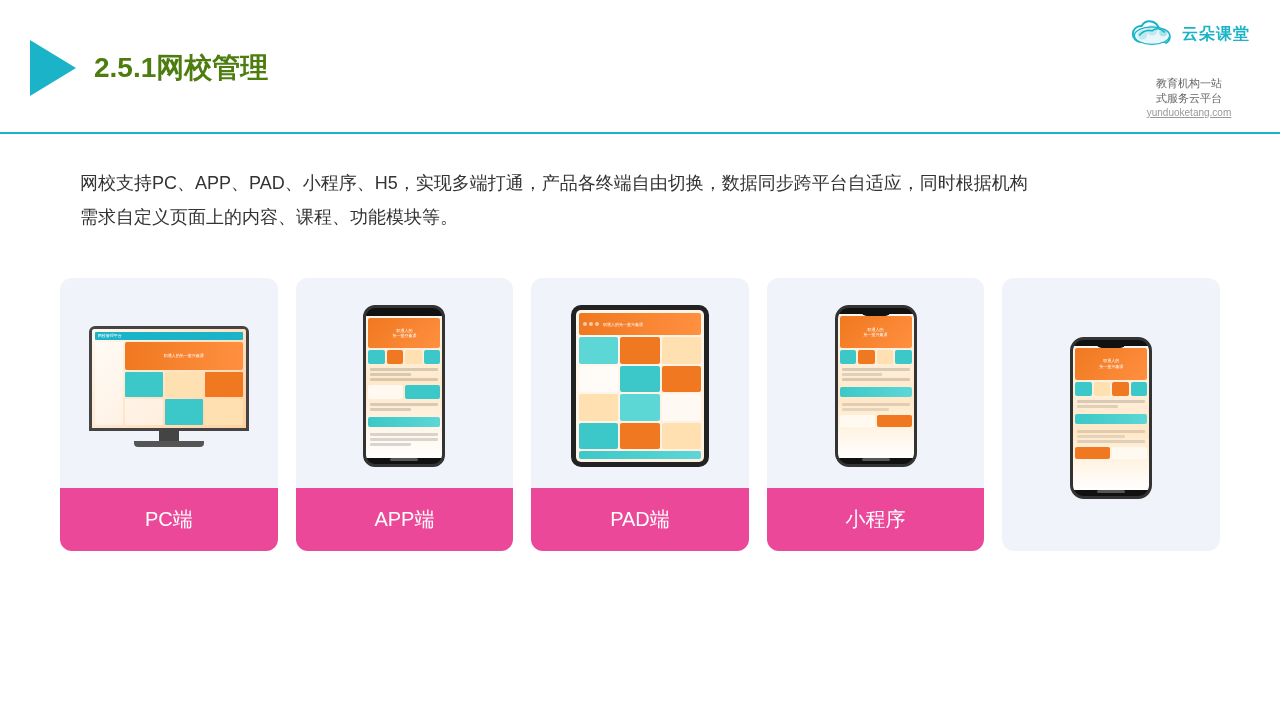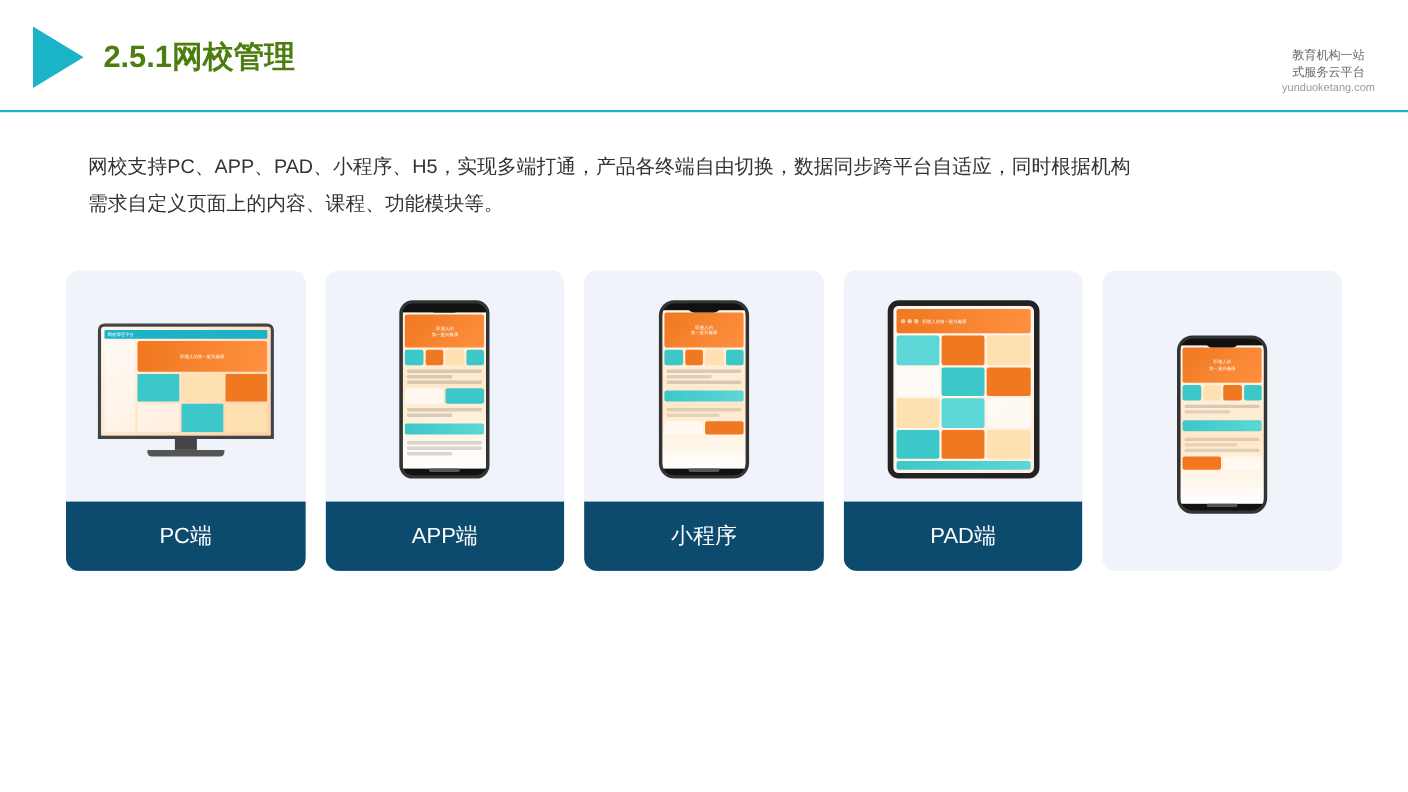--- a/index.html
+++ b/index.html
@@ -58,20 +58,21 @@
     }
     .brand-sub {
       font-size: 11px;
       color: #666;
       text-align: center;
       line-height: 1.4;
     }
     .brand-url {
       font-size: 10px;
       color: #999;
+      text-decoration: underline;
     }
 
     
     .description {
       padding: 32px 80px 20px 80px;
       font-size: 18px;
       color: #333;
       line-height: 1.9;
     }
 
@@ -96,21 +97,21 @@
       flex: 1;
       display: flex;
       align-items: center;
       justify-content: center;
       padding: 20px 14px 14px 14px;
       min-height: 210px;
       background: #f0f4fa;
     }
 
     .card-label {
-      background: #0c4a6e;
+      background: #ec4899;
       color: #fff;
       font-size: 20px;
       font-weight: 500;
       text-align: center;
       padding: 18px 0;
     }
 
     
     .pc-mockup {
       display: flex;
@@ -324,20 +325,31 @@
   </style>
 </head>
 <body>
 
 <div class="header">
   <div class="header-left">
     <div class="logo-triangle"></div>
     <h1 class="page-title">2.5.1网校管理</h1>
   </div>
   <div class="header-right">
+    <div class="cloud-logo">
+      <svg class="cloud-icon-svg" viewBox="0 0 60 36" fill="none" xmlns="http://www.w3.org/2000/svg">
+        <path d="M46 28H16C10.477 28 6 23.523 6 18C6 12.477 10.477 8 16 8C16.34 8 16.677 8.016 17.01 8.047C18.84 4.447 22.627 2 27 2C33.627 2 39 7.373 39 14C39 14.23 38.99 14.457 38.973 14.682C40.27 13.628 41.914 13 43.7 13C48.36 13 52.2 16.84 52.2 21.5C52.2 25.19 49.85 28.32 46.57 29.5" stroke="#1ab3c8" stroke-width="2.5" fill="none"></path>
+        <ellipse cx="30" cy="20" rx="22" ry="11" fill="#e8f7fb" stroke="#1ab3c8" stroke-width="1.5"></ellipse>
+        <path d="M14 20 Q20 12 30 14 Q38 8 46 16" stroke="#1ab3c8" stroke-width="2" fill="none"></path>
+        <circle cx="44" cy="16" r="5" fill="#1ab3c8" opacity="0.3"></circle>
+        <circle cx="30" cy="13" r="7" fill="#1ab3c8" opacity="0.2"></circle>
+        <circle cx="18" cy="19" r="6" fill="#1ab3c8" opacity="0.2"></circle>
+      </svg>
+      <span class="brand-name">云朵课堂</span>
+    </div>
     <span class="brand-sub" style="white-space:pre;margin-top:26px;">教育机构一站
 式服务云平台</span>
     <span class="brand-url">yunduoketang.com</span>
   </div>
 </div>
 
 <div class="description">
   <p style="white-space:pre-line;">网校支持PC、APP、PAD、小程序、H5，实现多端打通，产品各终端自由切换，数据同步跨平台自适应，同时根据机构
 需求自定义页面上的内容、课程、功能模块等。</p>
 </div>
@@ -414,57 +426,20 @@
           </div>
           <div class="phone-bottom-bar"></div>
         </div>
       </div>
     </div>
     <div class="card-label">APP端</div>
   </div>
 
   <div class="card">
     <div class="card-image-area">
-      <div class="phone-mockup">
-        <div class="mini-phone-body">
-          <div class="mini-phone-notch"></div>
-          <div class="mini-phone-screen">
-            <div style="height:32px;background:linear-gradient(135deg,#f07820,#ff9040);border-radius:2px;display:flex;align-items:center;justify-content:center;">
-              <span style="font-size:4px;color:#fff;text-align:center;line-height:1.3;">职通人的<br>第一堂兴趣课</span>
-            </div>
-            <div style="display:flex;gap:2px;">
-              <div style="flex:1;height:14px;background:#3cc8c8;border-radius:2px;"></div>
-              <div style="flex:1;height:14px;background:#f07820;border-radius:2px;"></div>
-              <div style="flex:1;height:14px;background:#ffe0b0;border-radius:2px;"></div>
-              <div style="flex:1;height:14px;background:#3cc8c8;border-radius:2px;"></div>
-            </div>
-            <div style="display:flex;flex-direction:column;gap:2px;padding:2px;">
-              <div style="height:3px;background:rgba(0,0,0,0.15);border-radius:1px;"></div>
-              <div style="height:3px;width:60%;background:rgba(0,0,0,0.12);border-radius:1px;"></div>
-              <div style="height:3px;background:rgba(0,0,0,0.15);border-radius:1px;"></div>
-            </div>
-            <div style="height:10px;background:linear-gradient(90deg,#3cc8c8,#5dd6d6);border-radius:2px;margin:2px 0;"></div>
-            <div style="display:flex;flex-direction:column;gap:2px;padding:2px;">
-              <div style="height:3px;background:rgba(0,0,0,0.12);border-radius:1px;"></div>
-              <div style="height:3px;width:70%;background:rgba(0,0,0,0.10);border-radius:1px;"></div>
-            </div>
-            <div style="display:flex;gap:2px;">
-              <div style="flex:1;height:12px;background:rgba(255,255,255,0.6);border-radius:2px;"></div>
-              <div style="flex:1;height:12px;background:#f07820;border-radius:2px;"></div>
-            </div>
-          </div>
-          <div style="width:28px;height:3px;background:#555;border-radius:2px;margin-bottom:3px;"></div>
-        </div>
-      </div>
-    </div>
-    <div class="card-label">小程序</div>
-  </div>
-
-  <div class="card">
-    <div class="card-image-area">
       <div class="tablet-mockup">
         <div class="tablet-body" style="position:relative;">
           <div class="tablet-screen">
             <div class="tablet-top-bar">
               <div class="tablet-nav-dots">
                 <div class="tablet-nav-dot"></div>
                 <div class="tablet-nav-dot"></div>
                 <div class="tablet-nav-dot"></div>
               </div>
               <span style="font-size:4px;color:#fff;margin-left:4px;">职通人的第一堂兴趣课</span>
@@ -495,20 +470,57 @@
     <div class="card-image-area">
       <div class="phone-mockup">
         <div class="mini-phone-body">
           <div class="mini-phone-notch"></div>
           <div class="mini-phone-screen">
             <div style="height:32px;background:linear-gradient(135deg,#f07820,#ff9040);border-radius:2px;display:flex;align-items:center;justify-content:center;">
               <span style="font-size:4px;color:#fff;text-align:center;line-height:1.3;">职通人的<br>第一堂兴趣课</span>
             </div>
             <div style="display:flex;gap:2px;">
               <div style="flex:1;height:14px;background:#3cc8c8;border-radius:2px;"></div>
+              <div style="flex:1;height:14px;background:#f07820;border-radius:2px;"></div>
+              <div style="flex:1;height:14px;background:#ffe0b0;border-radius:2px;"></div>
+              <div style="flex:1;height:14px;background:#3cc8c8;border-radius:2px;"></div>
+            </div>
+            <div style="display:flex;flex-direction:column;gap:2px;padding:2px;">
+              <div style="height:3px;background:rgba(0,0,0,0.15);border-radius:1px;"></div>
+              <div style="height:3px;width:60%;background:rgba(0,0,0,0.12);border-radius:1px;"></div>
+              <div style="height:3px;background:rgba(0,0,0,0.15);border-radius:1px;"></div>
+            </div>
+            <div style="height:10px;background:linear-gradient(90deg,#3cc8c8,#5dd6d6);border-radius:2px;margin:2px 0;"></div>
+            <div style="display:flex;flex-direction:column;gap:2px;padding:2px;">
+              <div style="height:3px;background:rgba(0,0,0,0.12);border-radius:1px;"></div>
+              <div style="height:3px;width:70%;background:rgba(0,0,0,0.10);border-radius:1px;"></div>
+            </div>
+            <div style="display:flex;gap:2px;">
+              <div style="flex:1;height:12px;background:rgba(255,255,255,0.6);border-radius:2px;"></div>
+              <div style="flex:1;height:12px;background:#f07820;border-radius:2px;"></div>
+            </div>
+          </div>
+          <div style="width:28px;height:3px;background:#555;border-radius:2px;margin-bottom:3px;"></div>
+        </div>
+      </div>
+    </div>
+    <div class="card-label">小程序</div>
+  </div>
+
+  <div class="card">
+    <div class="card-image-area">
+      <div class="phone-mockup">
+        <div class="mini-phone-body">
+          <div class="mini-phone-notch"></div>
+          <div class="mini-phone-screen">
+            <div style="height:32px;background:linear-gradient(135deg,#f07820,#ff9040);border-radius:2px;display:flex;align-items:center;justify-content:center;">
+              <span style="font-size:4px;color:#fff;text-align:center;line-height:1.3;">职通人的<br>第一堂兴趣课</span>
+            </div>
+            <div style="display:flex;gap:2px;">
+              <div style="flex:1;height:14px;background:#3cc8c8;border-radius:2px;"></div>
               <div style="flex:1;height:14px;background:#ffe0b0;border-radius:2px;"></div>
               <div style="flex:1;height:14px;background:#f07820;border-radius:2px;"></div>
               <div style="flex:1;height:14px;background:#3cc8c8;border-radius:2px;"></div>
             </div>
             <div style="display:flex;flex-direction:column;gap:2px;padding:2px;">
               <div style="height:3px;background:rgba(0,0,0,0.15);border-radius:1px;"></div>
               <div style="height:3px;width:60%;background:rgba(0,0,0,0.12);border-radius:1px;"></div>
             </div>
             <div style="height:10px;background:linear-gradient(90deg,#3cc8c8,#5dd6d6);border-radius:2px;margin:2px 0;"></div>
             <div style="display:flex;flex-direction:column;gap:2px;padding:2px;">

